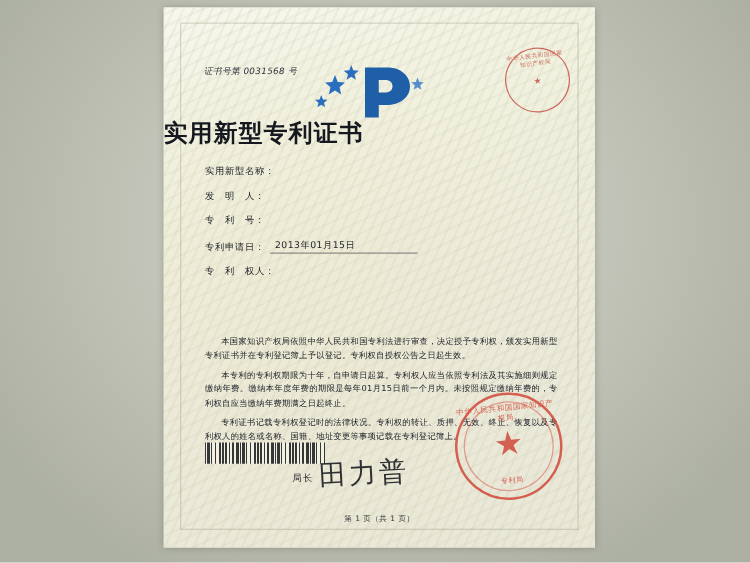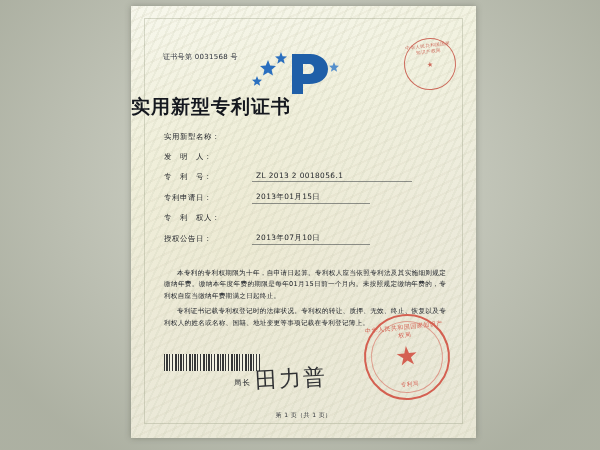--- a/index.html
+++ b/index.html
@@ -55,20 +55,21 @@
 
   
   .serial {
     position: absolute;
     left: 32px;
     top: 46px;
     font-size: 7px;
     color: #2b2f3a;
     letter-spacing: 0.3px;
     white-space: nowrap;
+    font-style: italic;
   }
 
   
   .top-seal {
     position: absolute;
     right: 20px;
     top: 32px;
     width: 52px;
     height: 52px;
     border-radius: 50%;
@@ -122,24 +123,23 @@
   .fields {
     position: absolute;
     left: 33px;
     top: 126px;
     width: 278px;
     font-size: 7.4px;
     color: #1d2026;
   }
   .frow {
     display: flex;
-    align-items: center;
+    align-items: flex-end;
     margin-bottom: 9.5px;
     white-space: nowrap;
-    gap: 36px;
   }
   .flabel {
     letter-spacing: 0.6px;
     flex: 0 0 auto;
     padding-right: 4px;
   }
   .fvalue {
     flex: 1 1 auto;
     border-bottom: 0.7px solid rgba(60,65,70,0.55);
     padding: 0 2px 1px 4px;
@@ -291,36 +291,32 @@
 
     <div class="fields">
       <div class="frow">
         <span class="flabel">实用新型名称：</span>
       </div>
       <div class="frow">
         <span class="flabel">发　明　人：</span>
       </div>
       <div class="frow">
         <span class="flabel">专　利　号：</span>
-        <span class="fvalue mid">ZL 2013 2 0018056.1</span>
       </div>
       <div class="frow">
         <span class="flabel">专利申请日：</span>
         <span class="fvalue short">2013年01月15日</span>
       </div>
       <div class="frow">
         <span class="flabel">专　利　权人：</span>
       </div>
-      <div class="frow">
-        <span class="flabel">授权公告日：</span>
-        <span class="fvalue short">2013年07月10日</span>
-      </div>
     </div>
 
     <div class="body-text">
+      <p>本国家知识产权局依照中华人民共和国专利法进行审查，决定授予专利权，颁发实用新型专利证书并在专利登记簿上予以登记。专利权自授权公告之日起生效。</p>
       <p>本专利的专利权期限为十年，自申请日起算。专利权人应当依照专利法及其实施细则规定缴纳年费。缴纳本年度年费的期限是每年01月15日前一个月内。未按照规定缴纳年费的，专利权自应当缴纳年费期满之日起终止。</p>
       <p>专利证书记载专利权登记时的法律状况。专利权的转让、质押、无效、终止、恢复以及专利权人的姓名或名称、国籍、地址变更等事项记载在专利登记簿上。</p>
     </div>
 
     <div class="barcode"></div>
 
     <div class="director">局长</div>
     <div class="signature">田力普</div>
 
     <div class="big-seal">

